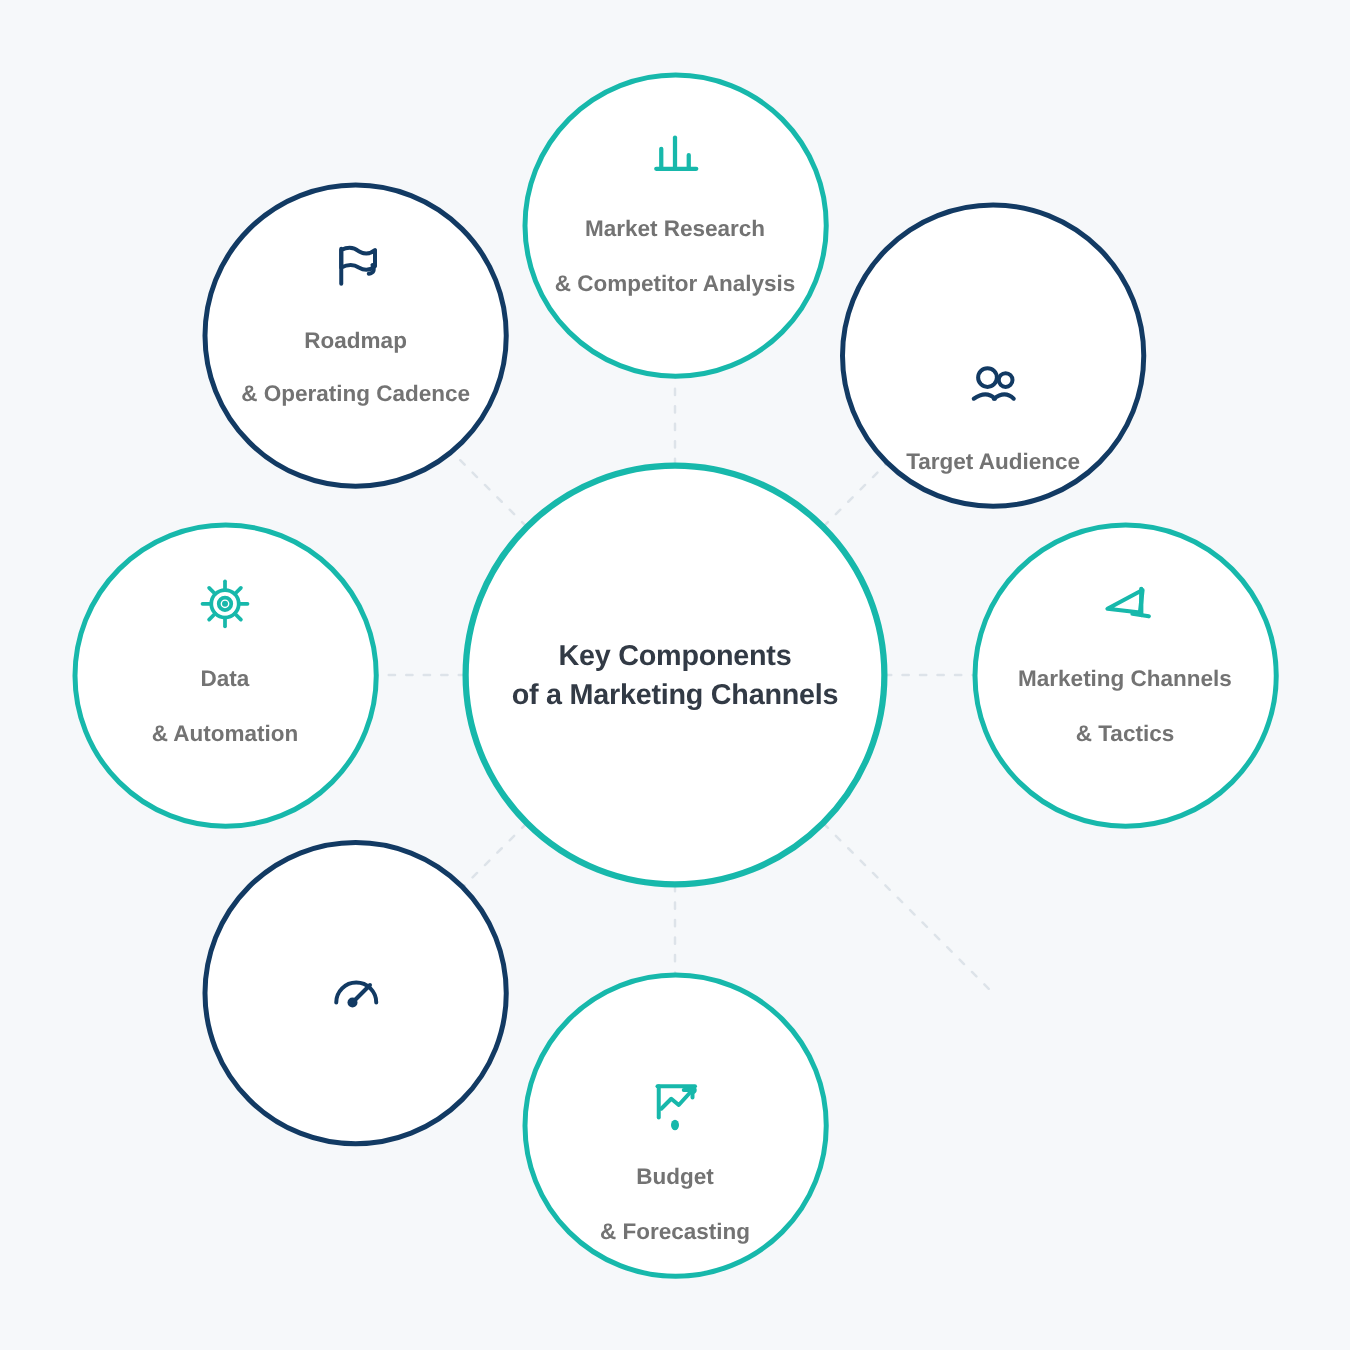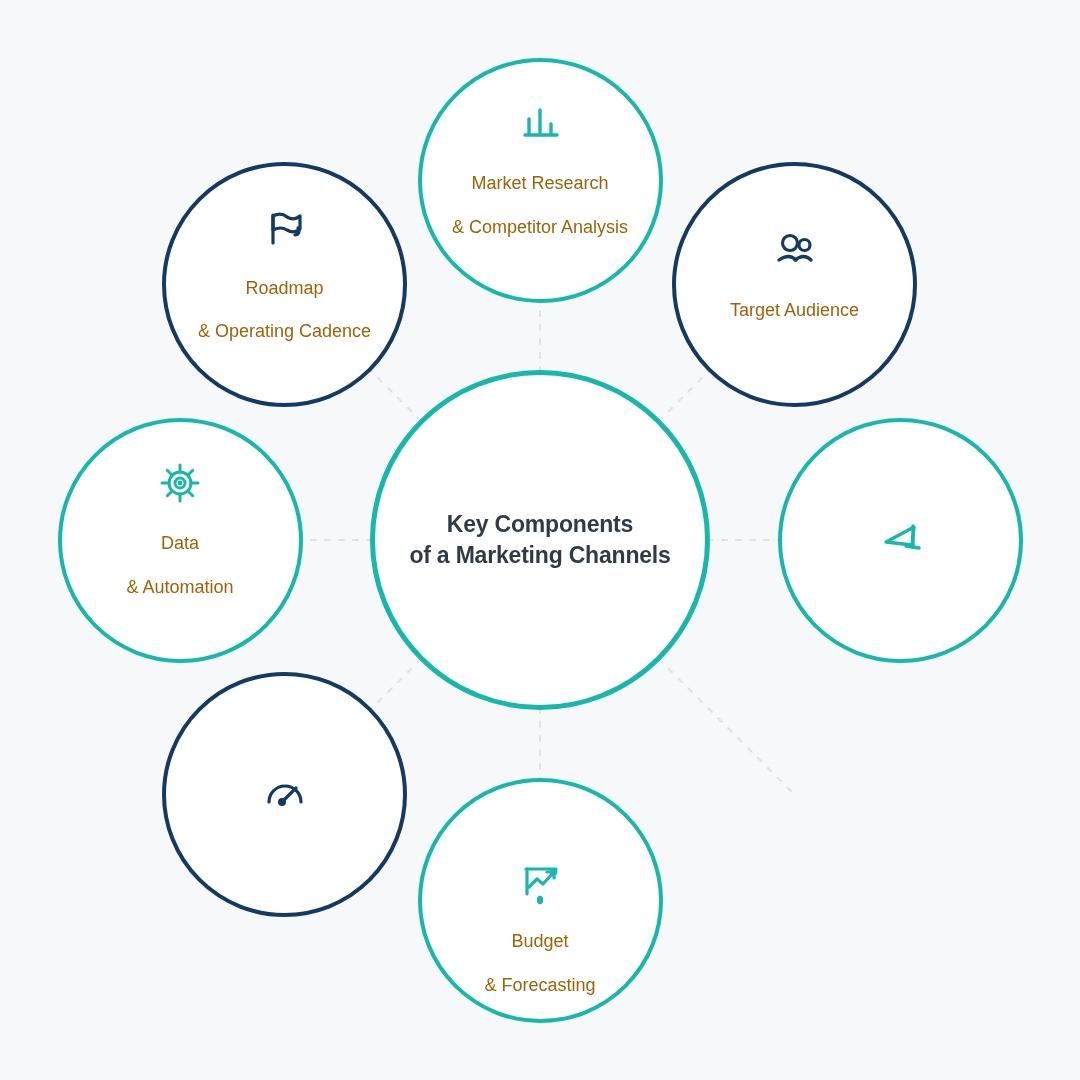--- a/index.html
+++ b/index.html
@@ -65,37 +65,37 @@
   .sat.navy  { border-color: #123a63; }
 
   .sat-icon {
     width: 48px;
     height: 48px;
     display: block;
     margin-bottom: 4px;
   }
   .sat-label {
     font-size: 18px;
-    font-weight: normal;
-    color: #a16207;
+    font-weight: bold;
+    color: #737373;
     text-align: center;
     line-height: 1.22;
     white-space: pre-line;
     padding: 0 4px;
   }
 
   
   #sat-0 { left: 417.5px; top: 57.5px; }    
-  #sat-1 { left: 672px;   top: 162px;   }   
+  #sat-1 { left: 672px;   top: 162px; justify-content: flex-end;   }   
   #sat-2 { left: 777.5px; top: 417.5px; }   
   #sat-3 { left: 672px;   top: 672px;   }   
   #sat-4 { left: 417.5px; top: 777.5px; justify-content: flex-end; }   
   #sat-5 { left: 162px;   top: 672px;   }   
   #sat-6 { left: 57.5px;  top: 417.5px; }   
-  #sat-7 { left: 162px;   top: 162px;   }   
+  #sat-7 { left: 162px;   top: 146px;   }   
 </style>
 </head>
 <body>
 
 <div id="canvas">
 
   <svg id="spokes" viewBox="0 0 1080 1080" xmlns="http://www.w3.org/2000/svg">
     <g stroke="#dde3e9" stroke-width="2" stroke-dasharray="5 9" stroke-linecap="round" fill="none">
       <line x1="540" y1="540" x2="540" y2="180"></line>
       <line x1="540" y1="540" x2="794" y2="286"></line>
@@ -146,20 +146,24 @@
   </div>
 
   <div id="sat-2" class="node sat teal">
     <svg class="sat-icon" viewBox="0 0 48 48" xmlns="http://www.w3.org/2000/svg">
       <g stroke="#17b8ab" stroke-width="3.4" fill="none" stroke-linecap="round" stroke-linejoin="round">
         <path d="M38 13 L10 28 L36 31 Z"></path>
         <line x1="37" y1="12" x2="37" y2="33"></line>
         <line x1="30" y1="32" x2="43" y2="34"></line>
       </g>
     </svg>
+    <div class="sat-label">
+      <div>Marketing Channels</div>
+      <div>&amp; Tactics</div>
+    </div>
   </div>
 
 
   <div id="sat-4" class="node sat teal">
     <svg class="sat-icon" viewBox="0 0 48 48" xmlns="http://www.w3.org/2000/svg">
       <g stroke="#17b8ab" stroke-width="3.2" fill="none" stroke-linecap="round" stroke-linejoin="round">
         <path d="M10 12 h30"></path>
         <path d="M11 12 v25"></path>
         <path d="M13 30 L21 22 L27 27 L37 16"></path>
         <path d="M31 15 L38 15 L38 21"></path>

